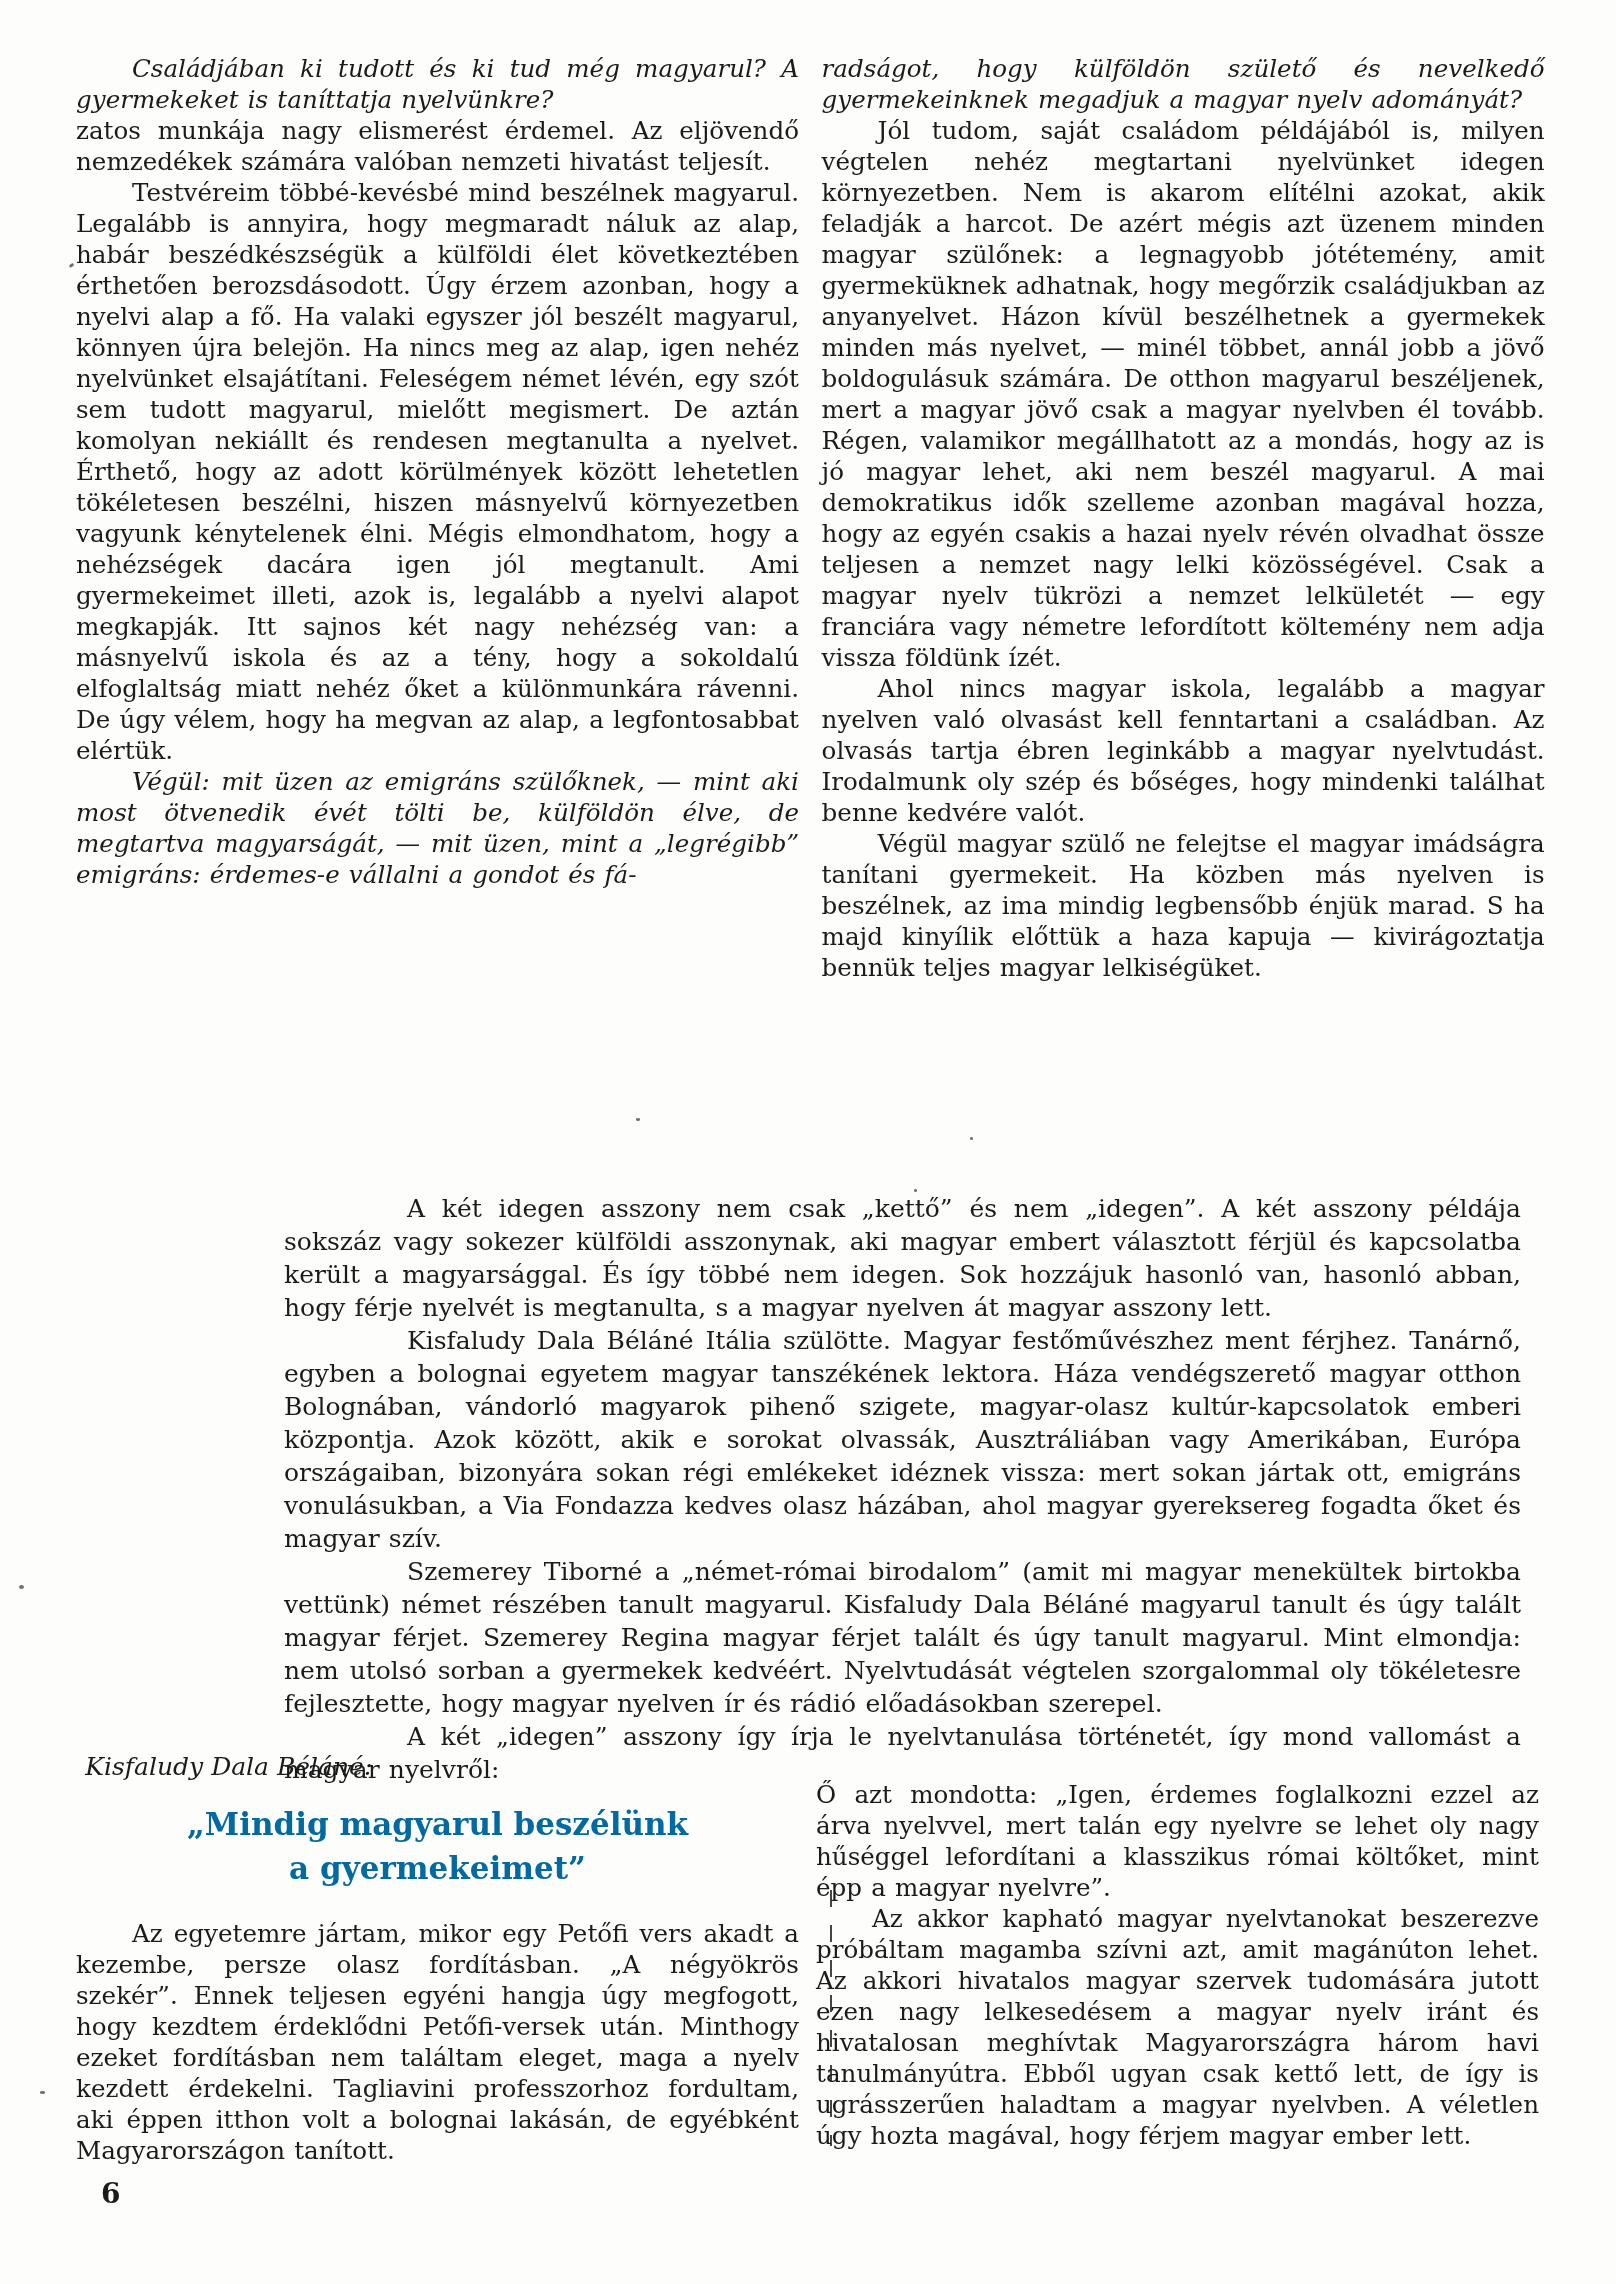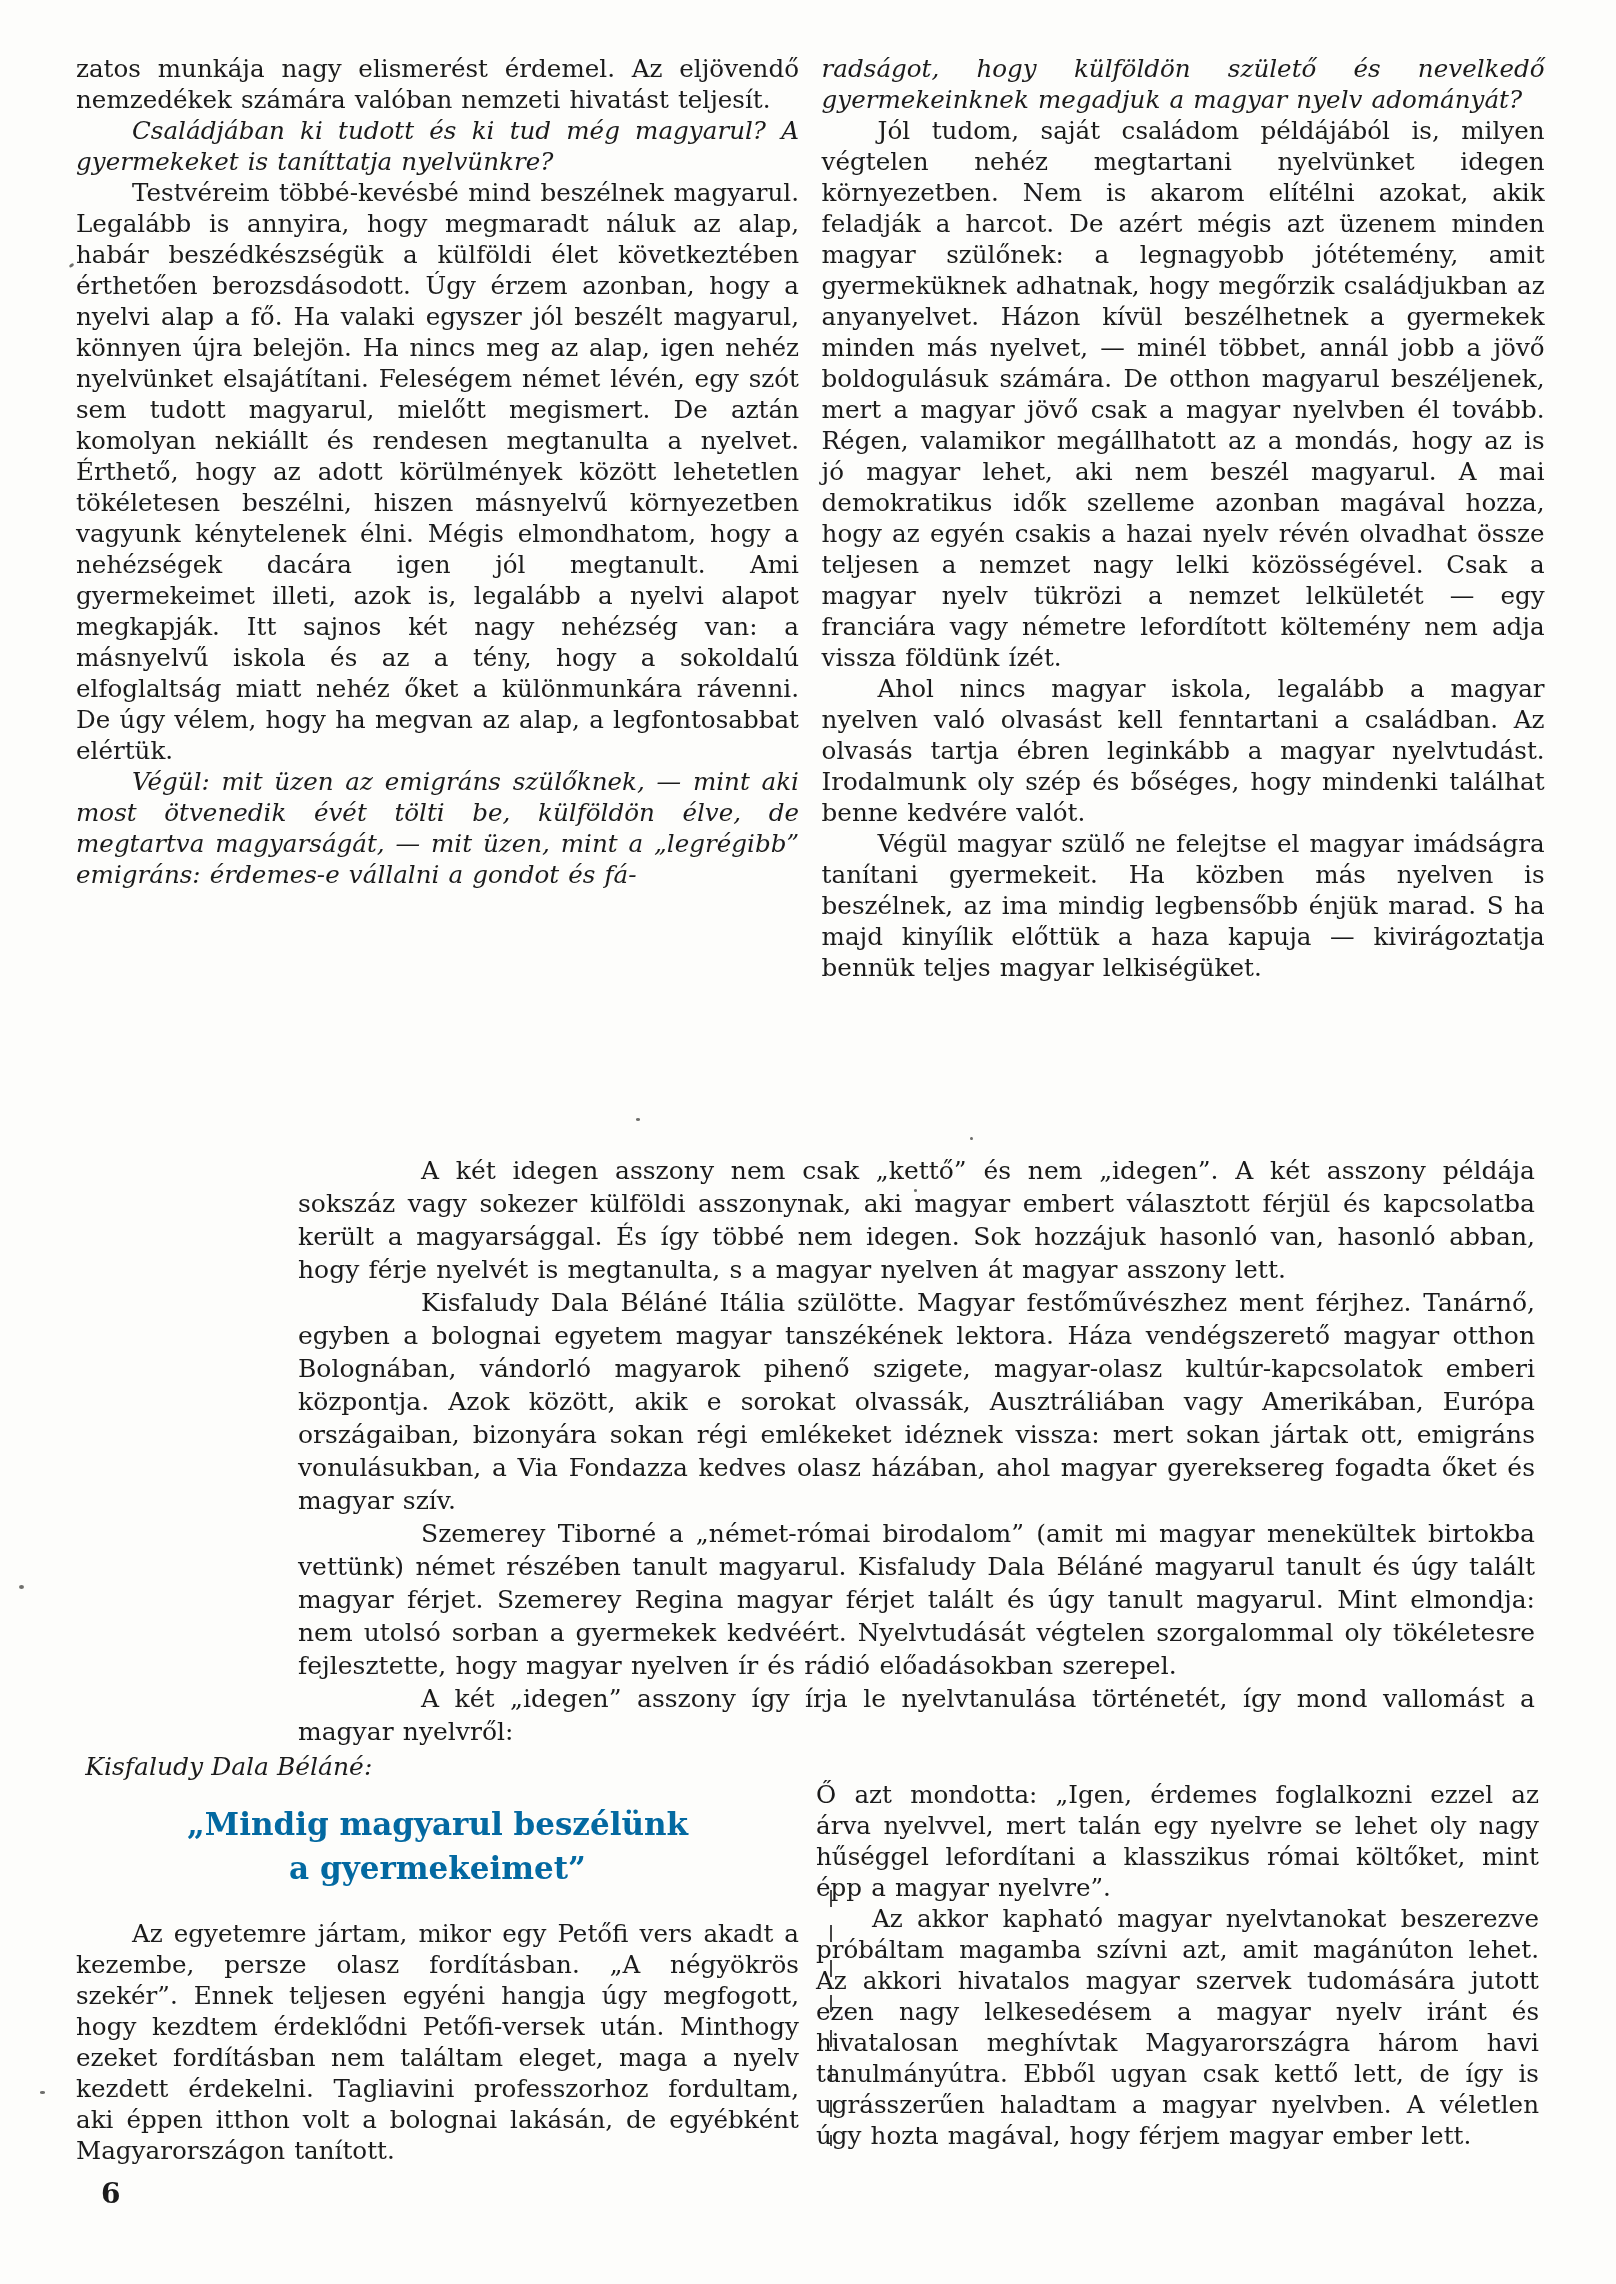--- a/index.html
+++ b/index.html
@@ -29,21 +29,21 @@
   .gap-md{margin-bottom:26.6px;}
   
   .headline{
     position:absolute;top:1085px;left:0;width:1617px;
     margin:0;text-align:center;
     font-size:64px;font-weight:bold;letter-spacing:2px;
     word-spacing:9.3px;color:#141414;
   }
   
   .intro{
-    position:absolute;top:1154px;left:284px;width:1237px;margin-left:14px;
+    position:absolute;top:1192px;left:284px;width:1237px;
   }
   .intro p.body{font-size:25px;line-height:33px;}
   .intro p.ind{text-indent:123px;}
   
   .bottom-cols{
     position:absolute;top:1752px;left:76px;width:1469px;
     display:flex;gap:17px;
   }
   .byline{
     margin:0 0 21px 9.3px;font-size:25px;font-style:italic;
@@ -74,22 +74,22 @@
   .speck.s5{left:18.6px;top:1585px;width:5.3px;height:4px;}
   .speck.s6{left:40px;top:2091px;width:4.6px;height:2.7px;}
 </style>
 </head>
 <body>
 
 <div class="page">
 
   <div class="top-cols">
     <div class="col">
+      <p class="body it ind gap-sm">Családjában ki tudott és ki tud még magyarul? A gyermekeket is taníttatja nyelvünkre?</p>
       <p class="body gap-lg">zatos munkája nagy elismerést érdemel. Az eljövendő nemzedékek számára valóban nemzeti hivatást teljesít.</p>
-      <p class="body it ind gap-sm">Családjában ki tudott és ki tud még magyarul? A gyermekeket is taníttatja nyelvünkre?</p>
       <p class="body ind gap-md">Testvéreim többé-kevésbé mind beszélnek magyarul. Legalább is annyira, hogy megmaradt náluk az alap, habár beszédkészségük a külföldi élet következtében érthetően berozsdásodott. Úgy érzem azonban, hogy a nyelvi alap a fő. Ha valaki egyszer jól beszélt magyarul, könnyen újra belejön. Ha nincs meg az alap, igen nehéz nyelvünket elsajátítani. Feleségem német lévén, egy szót sem tudott magyarul, mielőtt megismert. De aztán komolyan nekiállt és rendesen megtanulta a nyelvet. Érthető, hogy az adott körülmények között lehetetlen tökéletesen beszélni, hiszen másnyelvű környezetben vagyunk kénytelenek élni. Mégis elmondhatom, hogy a nehézségek dacára igen jól megtanult. Ami gyermekeimet illeti, azok is, legalább a nyelvi alapot megkapják. Itt sajnos két nagy nehézség van: a másnyelvű iskola és az a tény, hogy a sokoldalú elfoglaltság miatt nehéz őket a különmunkára rávenni. De úgy vélem, hogy ha megvan az alap, a legfontosabbat elértük.</p>
       <p class="body it ind">Végül: mit üzen az emigráns szülőknek, — mint aki most ötvenedik évét tölti be, külföldön élve, de megtartva magyarságát, — mit üzen, mint a „legrégibb” emigráns: érdemes-e vállalni a gondot és fá-</p>
     </div>
     <div class="col">
       <p class="body it gap-sm">radságot, hogy külföldön születő és nevelkedő gyermekeinknek megadjuk a magyar nyelv adományát?</p>
       <p class="body ind">Jól tudom, saját családom példájából is, milyen végtelen nehéz megtartani nyelvünket idegen környezetben. Nem is akarom elítélni azokat, akik feladják a harcot. De azért mégis azt üzenem minden magyar szülőnek: a legnagyobb jótétemény, amit gyermeküknek adhatnak, hogy megőrzik családjukban az anyanyelvet. Házon kívül beszélhetnek a gyermekek minden más nyelvet, — minél többet, annál jobb a jövő boldogulásuk számára. De otthon magyarul beszéljenek, mert a magyar jövő csak a magyar nyelvben él tovább. Régen, valamikor megállhatott az a mondás, hogy az is jó magyar lehet, aki nem beszél magyarul. A mai demokratikus idők szelleme azonban magával hozza, hogy az egyén csakis a hazai nyelv révén olvadhat össze teljesen a nemzet nagy lelki közösségével. Csak a magyar nyelv tükrözi a nemzet lelkületét — egy franciára vagy németre lefordított költemény nem adja vissza földünk ízét.</p>
       <p class="body ind">Ahol nincs magyar iskola, legalább a magyar nyelven való olvasást kell fenntartani a családban. Az olvasás tartja ébren leginkább a magyar nyelvtudást. Irodalmunk oly szép és bőséges, hogy mindenki találhat benne kedvére valót.</p>
       <p class="body ind">Végül magyar szülő ne felejtse el magyar imádságra tanítani gyermekeit. Ha közben más nyelven is beszélnek, az ima mindig legbensőbb énjük marad. S ha majd kinyílik előttük a haza kapuja — kivirágoztatja bennük teljes magyar lelkiségüket.</p>
     </div>
   </div>

